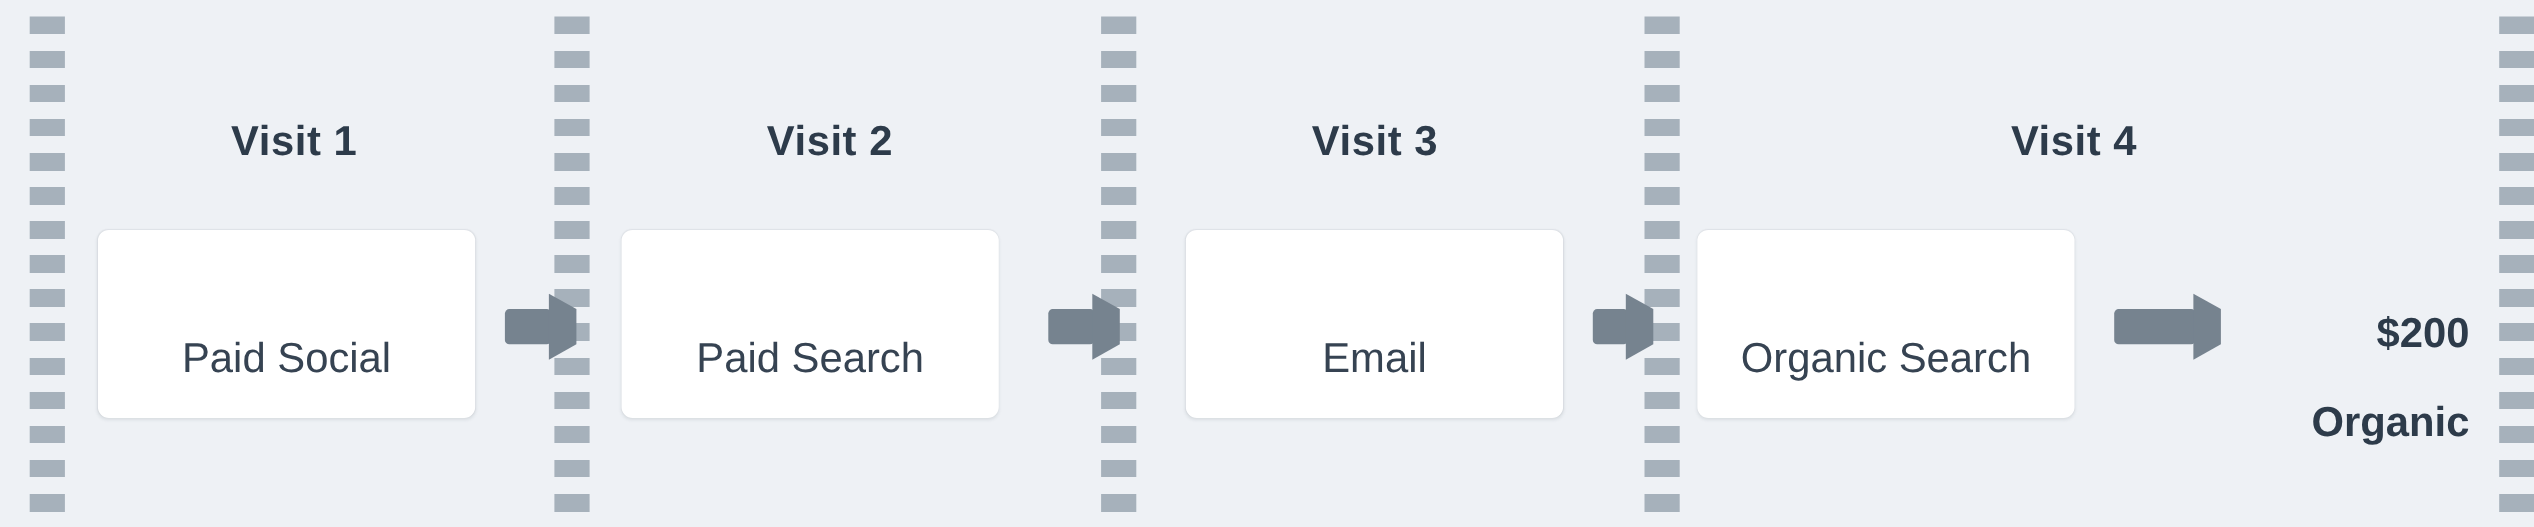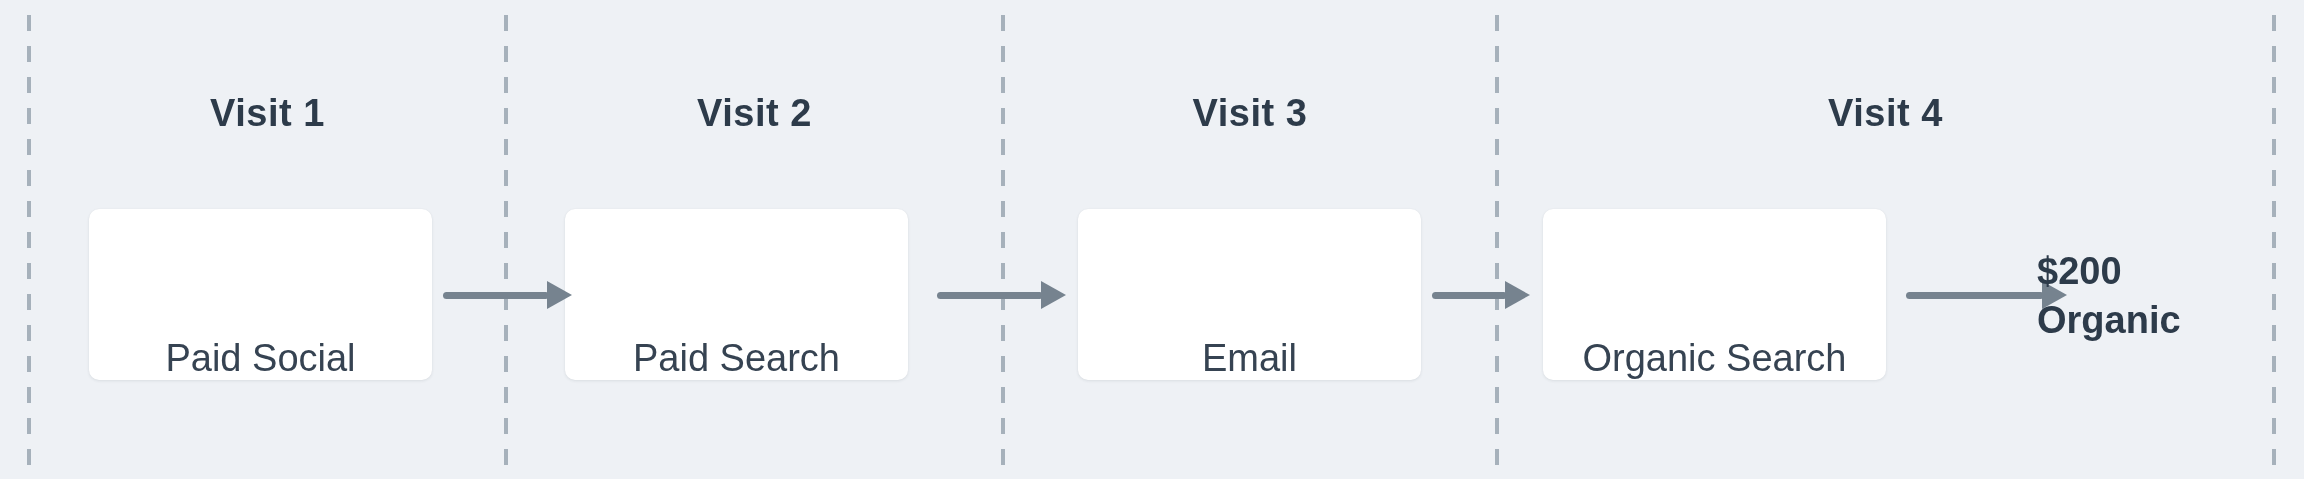--- a/index.html
+++ b/index.html
@@ -4,21 +4,21 @@
 <title>Customer Journey Diagram</title>
 <style>
   :root{
     --background:#eef1f5;
     --divider-dash:#a6b1bb;
     --arrow:#76838f;
     --visit-heading:#2d3b4a;
     --channel-label:#364352;
     --card-background:#ffffff;
   }
-  *{box-sizing:border-box;margin:0;padding:0;}
+  *{box-sizing:border-box;margin:0;padding:16px;}
   html,body{margin:0;padding:0;}
   body{
     font-family:"Liberation Sans","DejaVu Sans",sans-serif;
     background:var(--background);
   }
   .canvas{
     position:relative;
     width:2304px;
     height:479px;
     background:var(--background);
@@ -103,21 +103,21 @@
   .arrow.a1{left:443px;width:129px;}
   .arrow.a2{left:937px;width:129px;}
   .arrow.a3{left:1432px;width:98px;}
   .arrow.a4{left:1906px;width:161px;}
 
   .outcome{
     position:absolute;
     left:2037px;
     top:247px;
     width:240px;
-    text-align:left;
+    text-align:right;
     font-size:38px;
     font-weight:bold;
     line-height:49px;
     color:var(--visit-heading);
   }
   .outcome span{display:block;}
 </style>
 </head>
 <body>
 

